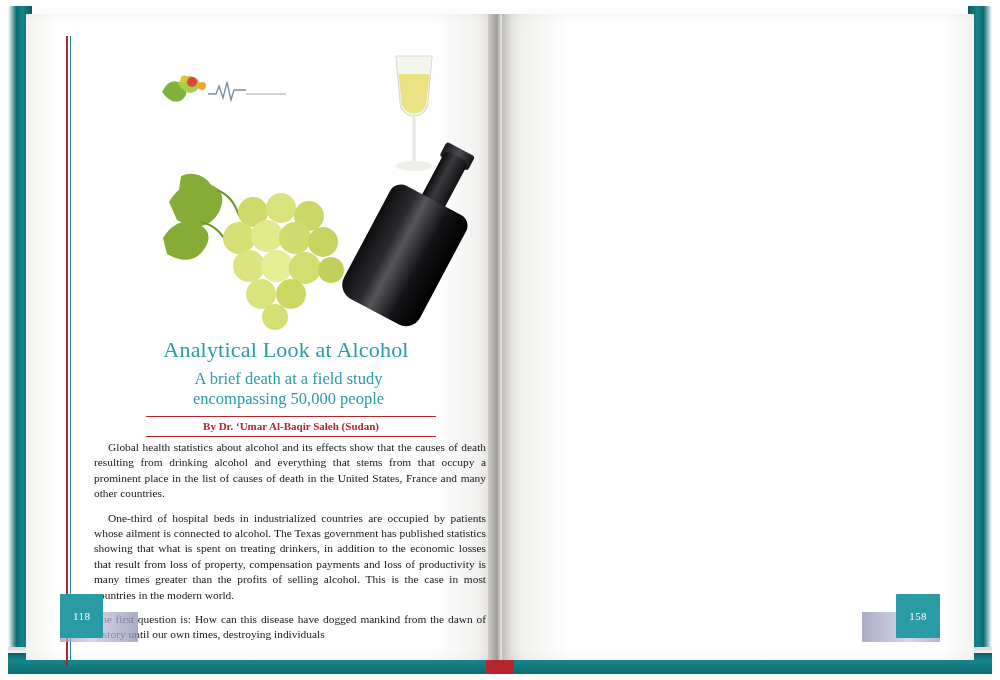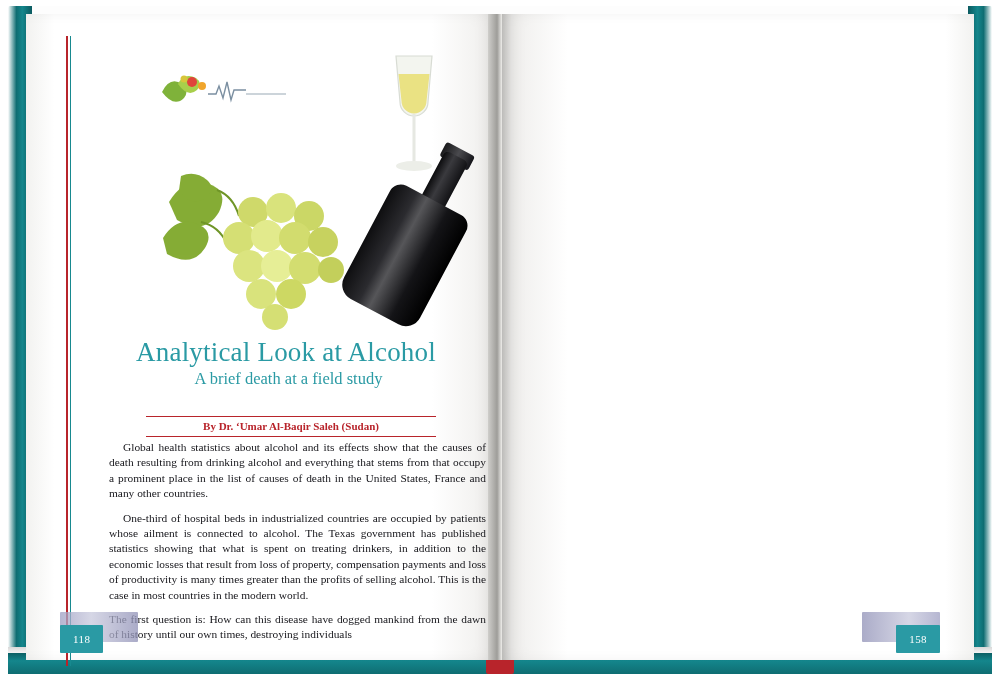--- a/index.html
+++ b/index.html
@@ -110,21 +110,21 @@
     border-radius:3px;
   }
   .grapes{
     position:absolute;left:20px;top:120px;width:205px;height:160px;
   }
 
   .title{
     position:absolute;left:20px;top:295px;width:360px;
     text-align:center;
     color:#2a9aa4;
-    font-size:27px;
+    font-size:22px;
     letter-spacing:.2px;
   }
   .subtitle{
     position:absolute;left:40px;top:327px;width:325px;
     text-align:center;color:#2a9aa4;font-size:16.5px;line-height:20px;
   }
   .byline{
     position:absolute;left:55px;top:378px;width:300px;
     text-align:center;color:#b8242b;font-weight:bold;font-size:11px;
   }
@@ -132,28 +132,28 @@
     position:absolute;left:60px;top:374px;width:290px;height:1px;background:#b8242b;
   }
   .byline-rule-bottom{
     position:absolute;left:60px;top:394px;width:290px;height:1px;background:#b8242b;
   }
 
   .body-col-left{
     position:absolute;left:8px;top:398px;width:392px;
     font-size:11.4px;line-height:15.4px;color:#15151a;text-align:justify;
   }
-  .body-col-left p{margin:0 0 9px 15px;}
+  .body-col-left p{margin:0 0 9px 0;}
   .body-col-left p.indent{text-indent:14px;}
 
   
   .pagenum{
-    position:absolute;bottom:7px;
+    position:absolute;bottom:22px;
     background:#2a9aa4;color:#fff;font-size:11px;
-    padding:8px 13px;border-radius:1px;letter-spacing:.4px;
+    padding:16px 13px;border-radius:1px;letter-spacing:.4px;
   }
   .pagenum-left{left:34px;}
   .pagenum-right{right:34px;}
   .tab-strip-left{
     position:absolute;left:34px;bottom:18px;width:78px;height:30px;
     background:linear-gradient(90deg,#9d9ec2 0%,#c8c9dd 40%,#8f90b6 100%);
     opacity:.75;border-radius:1px;
   }
   .tab-strip-right{
     position:absolute;right:34px;bottom:18px;width:78px;height:30px;
@@ -227,20 +227,21 @@
             <circle cx="130" cy="122" r="15" fill="#cdd863"></circle>
             <circle cx="114" cy="145" r="13" fill="#d5df74"></circle>
             <circle cx="170" cy="98" r="13" fill="#c3cf5b"></circle>
           </g>
         </svg>
       </div>
 
       <div class="title">Analytical Look at Alcohol</div>
       <div class="subtitle">
         <div>A brief death at a field study</div>
+        <div>encompassing 50,000 people</div>
       </div>
 
       <div class="byline-rule-top"></div>
       <div class="byline">By Dr. ‘Umar Al-Baqir Saleh (Sudan)</div>
       <div class="byline-rule-bottom"></div>
 
       <div class="body-col-left">
         <p class="indent">Global health statistics about alcohol and its effects show that the causes of death resulting from drinking alcohol and everything that stems from that occupy a prominent place in the list of causes of death in the United States, France and many other countries.</p>
         <p class="indent">One-third of hospital beds in industrialized countries are occupied by patients whose ailment is connected to alcohol. The Texas government has published statistics showing that what is spent on treating drinkers, in addition to the economic losses that result from loss of property, compensation payments and loss of productivity is many times greater than the profits of selling alcohol. This is the case in most countries in the modern world.</p>
         <p>The first question is: How can this disease have dogged mankind from the dawn of history until our own times, destroying individuals</p>

